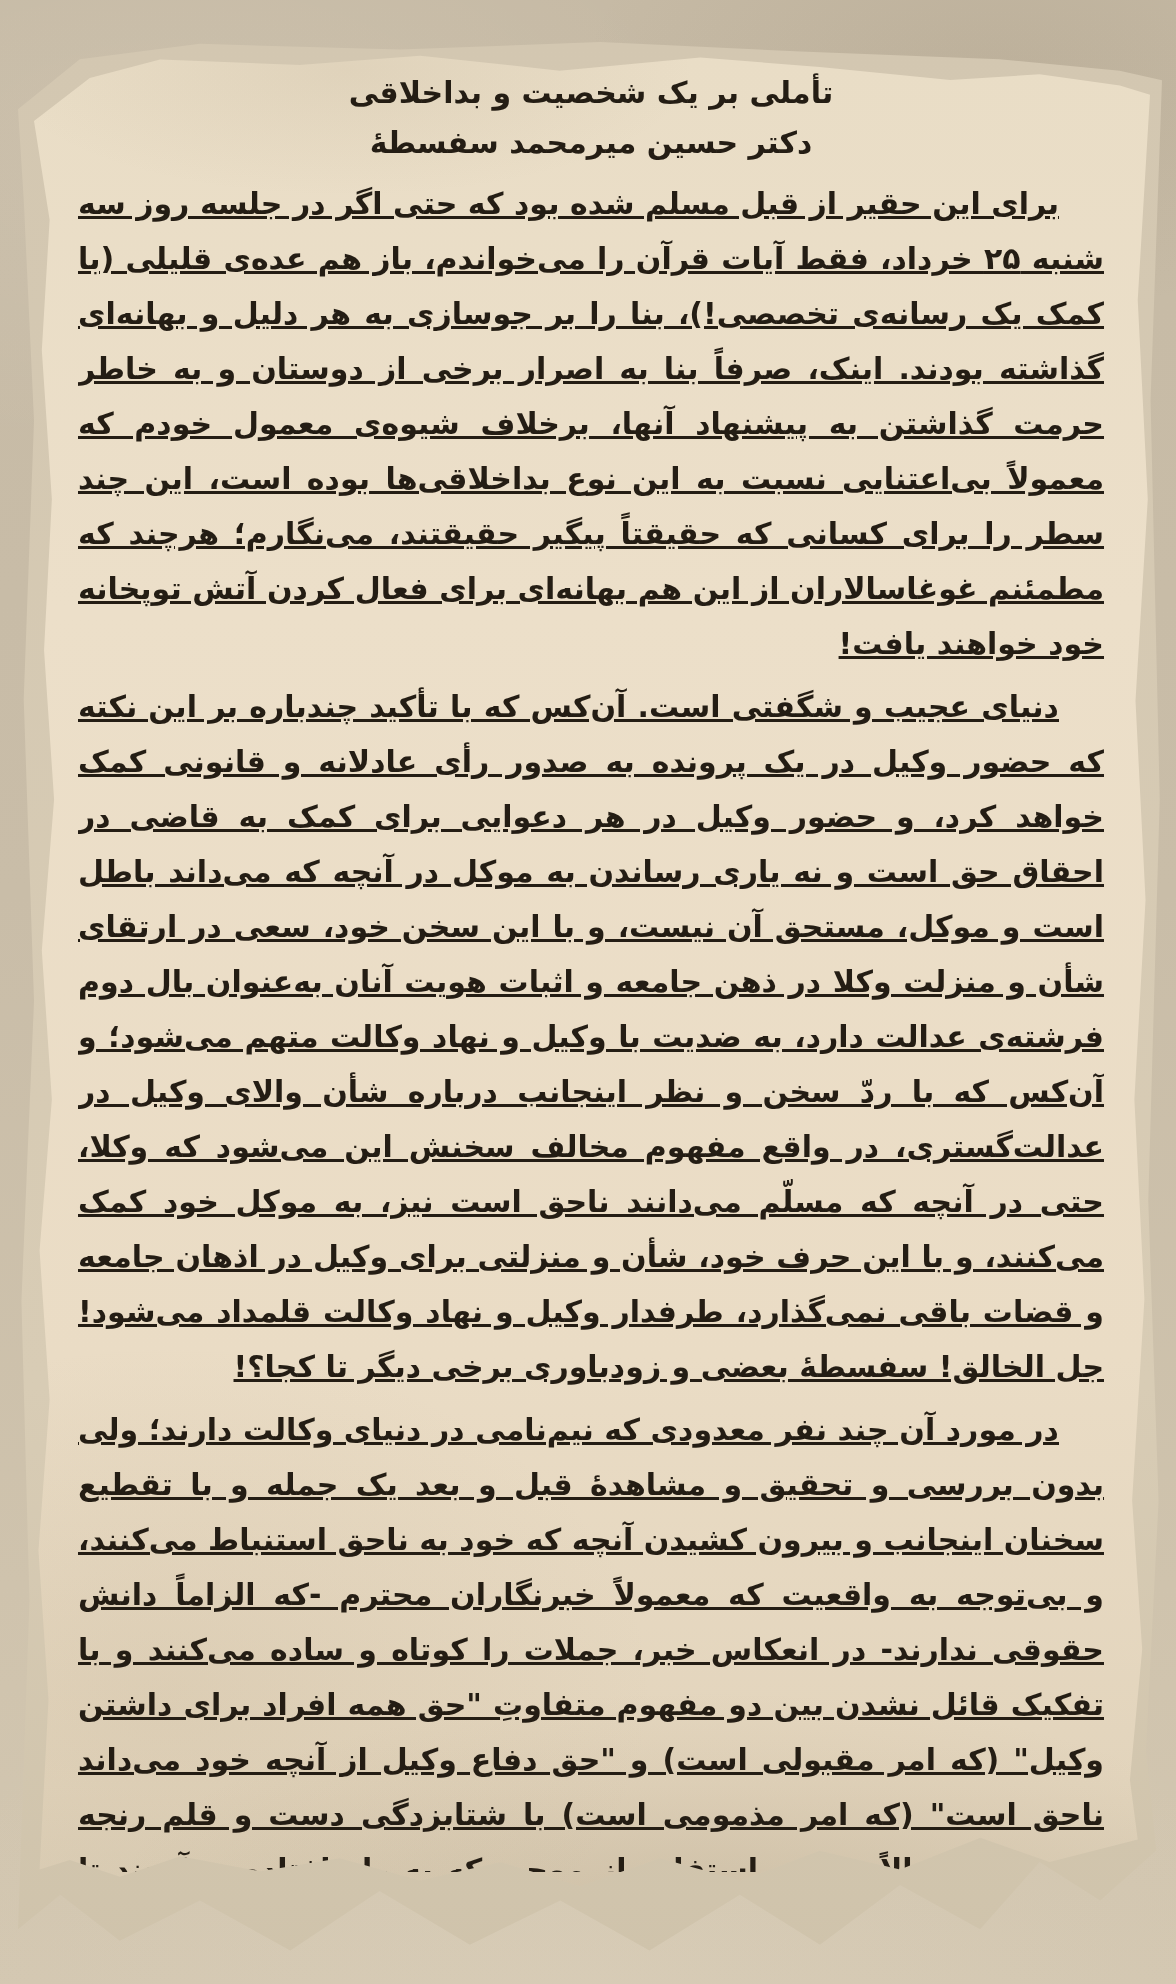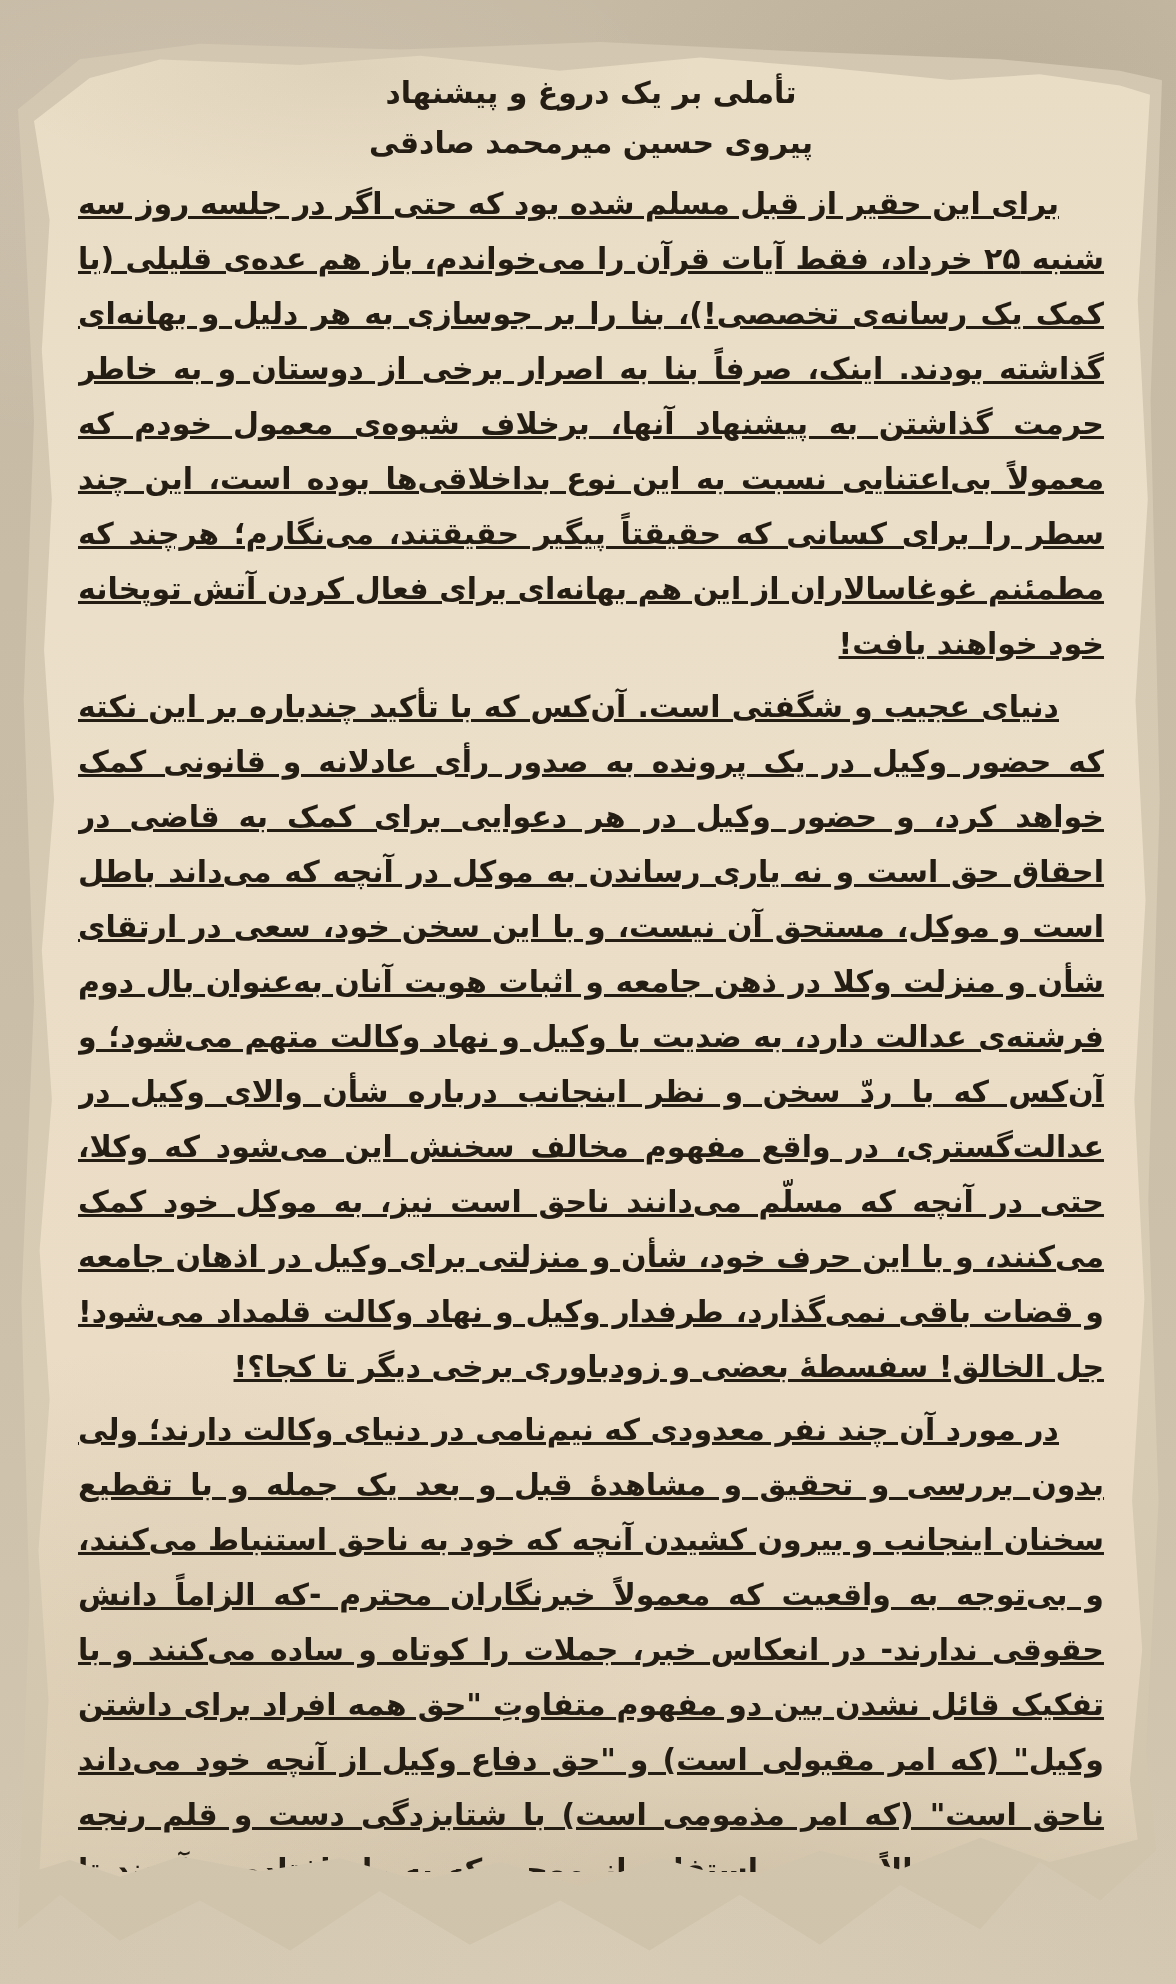--- a/index.html
+++ b/index.html
@@ -78,20 +78,20 @@
   }
   .para:last-child { margin-bottom: 0; }
 </style>
 </head>
 <body>
 
 <div class="canvas">
   <div class="fringe"></div>
   <div class="paper">
     <div class="doc" dir="rtl" lang="fa">
-      <h1 class="title">تأملی بر یک دروغ و پیشنهاد</h1>
-      <h2 class="author">پیروی حسین میرمحمد صادقی</h2>
+      <h1 class="title">تأملی بر یک شخصیت و بداخلاقی</h1>
+      <h2 class="author">دکتر حسین میرمحمد سفسطۀ</h2>
       <p class="para">برای این حقیر از قبل مسلم شده بود که حتی اگر در جلسه روز سه شنبه ۲۵ خرداد، فقط آیات قرآن را می‌خواندم، باز هم عده‌ی قلیلی (با کمک یک رسانه‌ی تخصصی!)، بنا را بر جوسازی به هر دلیل و بهانه‌ای گذاشته بودند. اینک، صرفاً بنا به اصرار برخی از دوستان و به خاطر حرمت گذاشتن به پیشنهاد آنها، برخلاف شیوه‌ی معمول خودم که معمولاً بی‌اعتنایی نسبت به این نوع بداخلاقی‌ها بوده است، این چند سطر را برای کسانی که حقیقتاً پیگیر حقیقتند، می‌نگارم؛ هرچند که مطمئنم غوغاسالاران از این هم بهانه‌ای برای فعال کردن آتش توپخانه خود خواهند یافت!</p>
       <p class="para">دنیای عجیب و شگفتی است. آن‌کس که با تأکید چندباره بر این نکته که حضور وکیل در یک پرونده به صدور رأی عادلانه و قانونی کمک خواهد کرد، و حضور وکیل در هر دعوایی برای کمک به قاضی در احقاق حق است و نه یاری رساندن به موکل در آنچه که می‌داند باطل است و موکل، مستحق آن نیست، و با این سخن خود، سعی در ارتقای شأن و منزلت وکلا در ذهن جامعه و اثبات هویت آنان به‌عنوان بال دوم فرشته‌ی عدالت دارد، به ضدیت با وکیل و نهاد وکالت متهم می‌شود؛ و آن‌کس که با ردّ سخن و نظر اینجانب درباره شأن والای وکیل در عدالت‌گستری، در واقع مفهوم مخالف سخنش این می‌شود که وکلا، حتی در آنچه که مسلّم می‌دانند ناحق است نیز، به موکل خود کمک می‌کنند، و با این حرف خود، شأن و منزلتی برای وکیل در اذهان جامعه و قضات باقی نمی‌گذارد، طرفدار وکیل و نهاد وکالت قلمداد می‌شود! جل الخالق! سفسطۀ بعضی و زودباوری برخی دیگر تا کجا؟!</p>
       <p class="para">در مورد آن چند نفر معدودی که نیم‌نامی در دنیای وکالت دارند؛ ولی بدون بررسی و تحقیق و مشاهدۀ قبل و بعد یک جمله و با تقطیع سخنان اینجانب و بیرون کشیدن آنچه که خود به ناحق استنباط می‌کنند، و بی‌توجه به واقعیت که معمولاً خبرنگاران محترم -که الزاماً دانش حقوقی ندارند- در انعکاس خبر، جملات را کوتاه و ساده می‌کنند و با تفکیک قائل نشدن بین دو مفهوم متفاوتِ "حق همه افراد برای داشتن وکیل" (که امر مقبولی است) و "حق دفاع وکیل از آنچه خود می‌داند ناحق است" (که امر مذمومی است) با شتابزدگی دست و قلم رنجه کردند و احتمالاً درصدد استفاده از موجی که به راه افتاده، برآمدند تا شاید نام خود را بر سر زبان‌ها اندازند، باید بگویم که بیش از خود آنها، به حال موکلان‌شان با این میزان سطحی‌نگری، بی‌دقتی و شتابزدگی در قضاوت متأسفم. اما برای دسته‌ای دیگر که زبان و قلم به هتاکی، فحاشی و دروغ آلوده کرده و به جای نقد عالمانه یک سخن (هر چند سخن کاملاً درستی است)، سعی بیهوده در منکوب کردن شخصیت گوینده آن سخن کردند، به پیروی از کلام خداوند پیامی جز «سلام» ندارم، و البته، خرده‌ای هم بر آنان نمی‌گیرم، چون از کوزه همان برون تراود که در اوست. والسلام.</p>
     </div>
   </div>
 </div>
 
 </body></html>

